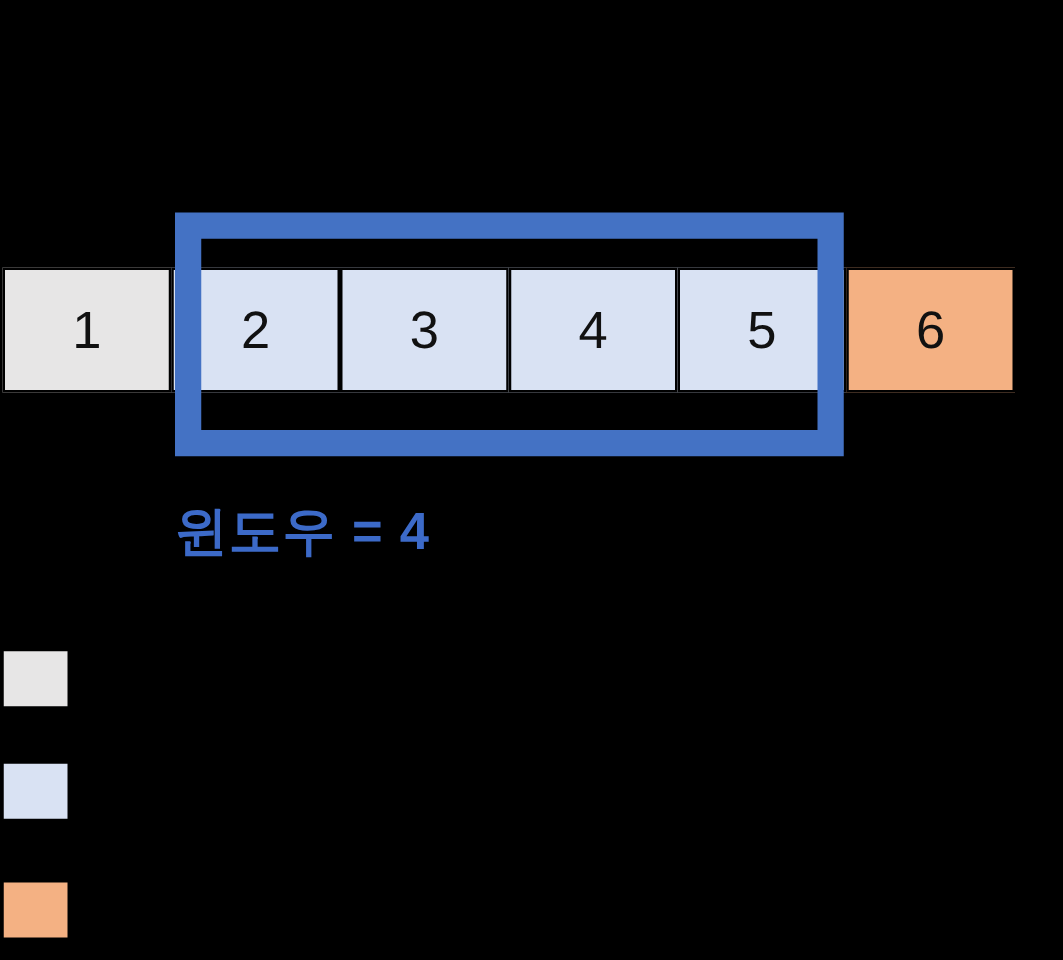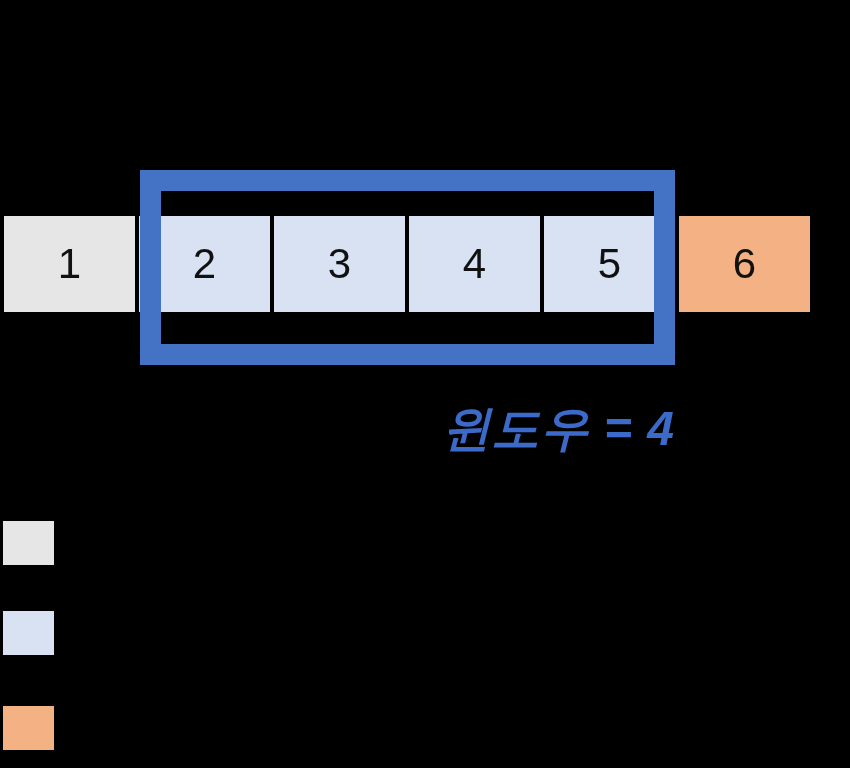--- a/index.html
+++ b/index.html
@@ -52,26 +52,25 @@
     border: 21px solid var(--color-frame, #4472C4);
     background: transparent;
     z-index: 5;
   }
   
   .window-caption {
     position: absolute;
     left: 140px;
     top: 397px;
     width: 535px;
-    text-align: right;
-    font-size: 48px;
+    text-align: left;
+    font-size: 42px;
     font-weight: bold;
     letter-spacing: 1px;
     color: var(--color-caption, #3C6AC8);
-    font-style: italic;
   }
   
   .swatch {
     position: absolute;
     left: 3px;
     width: 51px;
     height: 44px;
   }
   .s0 { top: 521px; background: var(--color-cell_gray,   #E7E6E6); }
   .s1 { top: 611px; background: var(--color-cell_blue,   #D9E2F3); }

